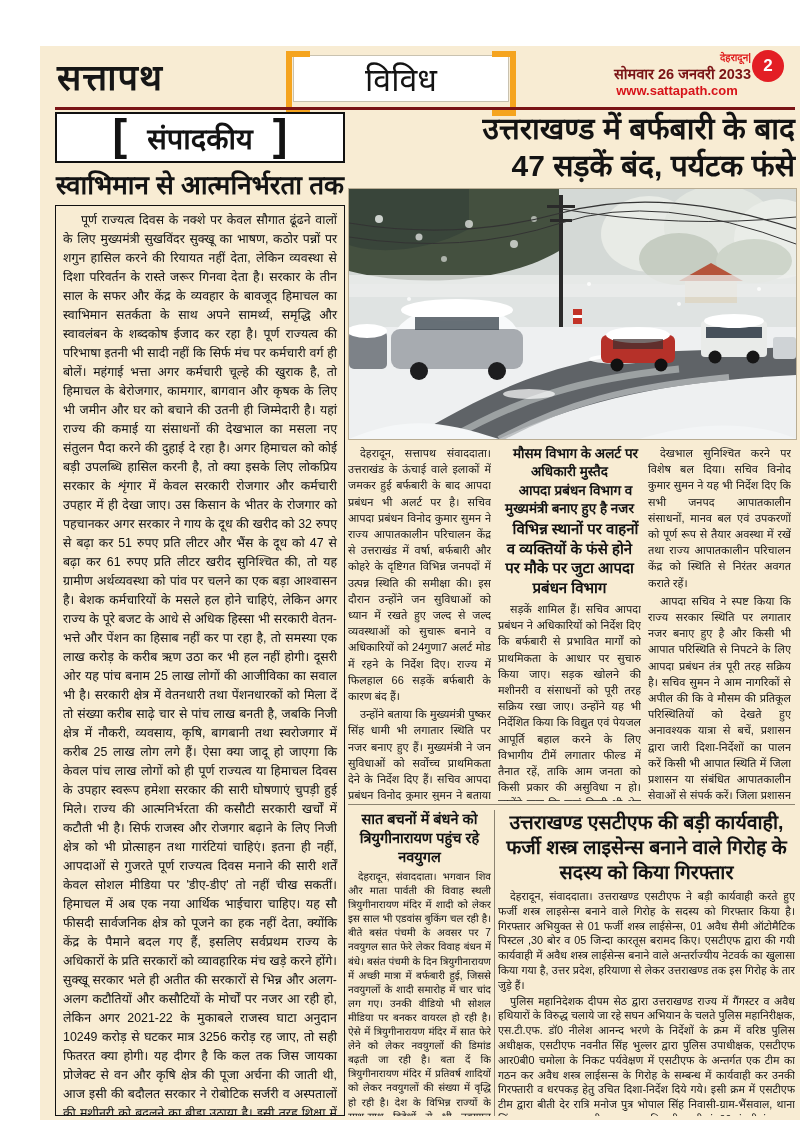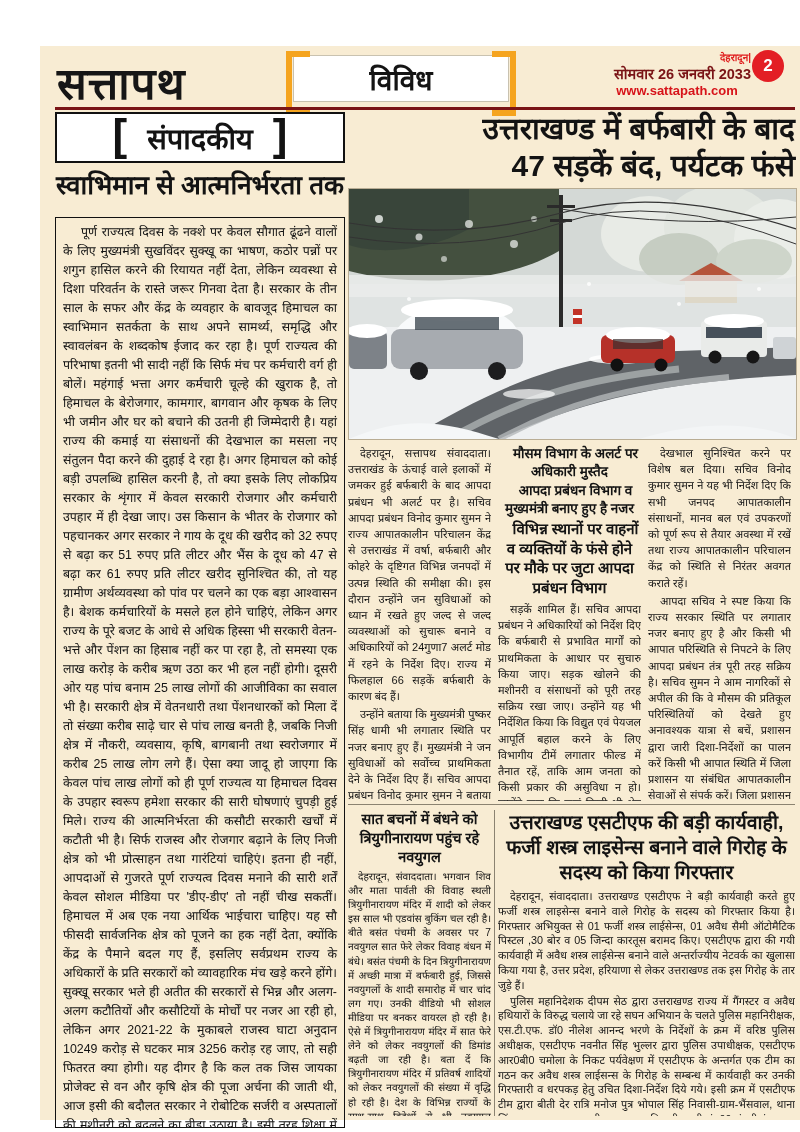--- a/index.html
+++ b/index.html
@@ -3,43 +3,43 @@
 <meta charset="utf-8">
 <style>
   html,body{margin:0;padding:0;}
   body{width:800px;height:1132px;position:relative;background:#ffffff;overflow:hidden;
        font-family:"Liberation Sans","DejaVu Sans",sans-serif;color:#131313;}
   .cream{position:absolute;left:40px;top:46px;width:760px;height:1074px;background:#f8ecd3;}
   .inner{position:relative;width:100%;height:100%;}
 
   
   .masthead{position:absolute;left:15px;top:4px;width:740px;height:56px;}
-  .paper-name{position:absolute;left:2px;top:2px;font-size:44px;font-weight:800;letter-spacing:1px;color:#161616;}
+  .paper-name{position:absolute;left:2px;top:2px;font-size:36px;font-weight:800;letter-spacing:1px;color:#161616;}
   .section-box{position:absolute;left:238px;top:5px;width:214px;height:45px;background:#ffffff;
                border:1px solid #c9c2b0;display:flex;align-items:center;justify-content:center;}
-  .section-box .label{font-size:28px;font-weight:700;color:#141414;}
+  .section-box .label{font-size:32px;font-weight:400;color:#141414;}
   .brk{position:absolute;top:-5px;width:18px;height:53px;}
   .brk.l{left:-8px;border:6px solid #f5a41f;border-right:none;}
   .brk.r{right:-8px;border:6px solid #f5a41f;border-left:none;}
   .date-block{position:absolute;left:518px;top:2px;width:178px;line-height:1.25;}
   .city{font-size:10px;font-weight:700;color:#e02020;text-align:right;padding-left:14px;}
   .dateline{font-size:14.5px;font-weight:800;color:#7a1416;text-align:right;}
   .site{font-size:13px;font-weight:800;color:#d7141a;text-align:center;padding-left:30px;}
   .page-badge{position:absolute;left:697px;top:0px;width:32px;height:32px;border-radius:50%;
               background:#e31e24;color:#fff;font-size:17px;font-weight:800;
               display:flex;align-items:center;justify-content:center;}
   .header-rule{position:absolute;left:15px;top:61px;width:740px;height:2.5px;background:#7a1416;}
 
   
   .editorial{position:absolute;left:15px;top:66px;width:290px;}
   .kicker{border:2.5px solid #111;background:#fff;height:47px;display:flex;align-items:center;
           justify-content:center;gap:20px;}
   .kicker .bk{font-size:44px;font-weight:800;line-height:0.8;transform:translateY(-3px);}
   .kicker .kl{font-size:29px;font-weight:800;}
-  .ed-headline{font-size:26px;font-weight:800;text-align:center;margin:3px 0 15px 0;}
+  .ed-headline{font-size:26px;font-weight:800;text-align:center;margin:3px 0 3px 0;}
   .ed-body{border:1.5px solid #111;height:899px;padding:5px 7px;overflow:hidden;
            font-size:12.4px;line-height:19px;text-align:justify;}
   .ed-body p{margin:0;text-indent:18px;}
 
   
   .lead{position:absolute;left:308px;top:64px;width:447px;}
   .lead-headline{font-size:30px;font-weight:800;text-align:right;line-height:37px;}
   .photo-wrap{margin-top:4px;width:447px;height:250px;overflow:hidden;border:1px solid #b9ad94;background:#dfe3e2;}
   .cols{margin-top:5px;display:flex;gap:7px;height:356px;overflow:hidden;}
   .col{width:143px;font-size:11px;line-height:16.2px;text-align:justify;overflow:hidden;}

